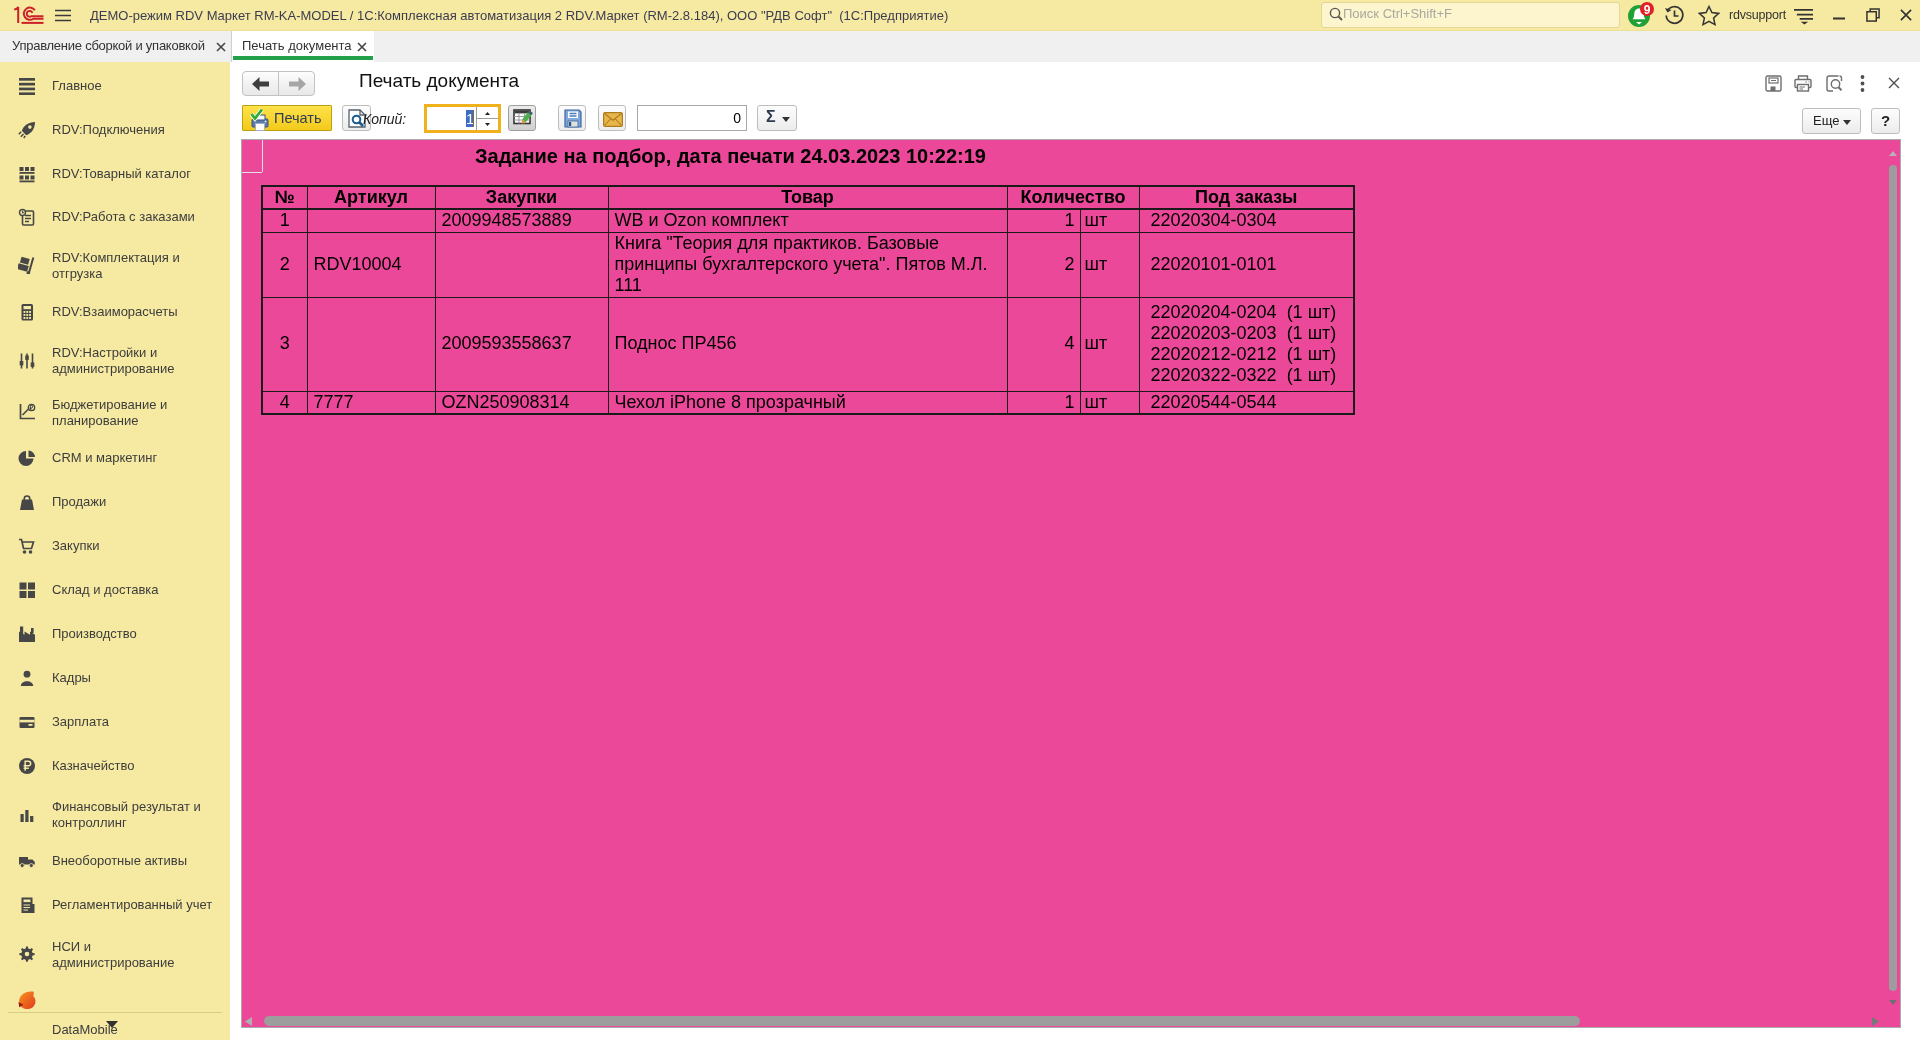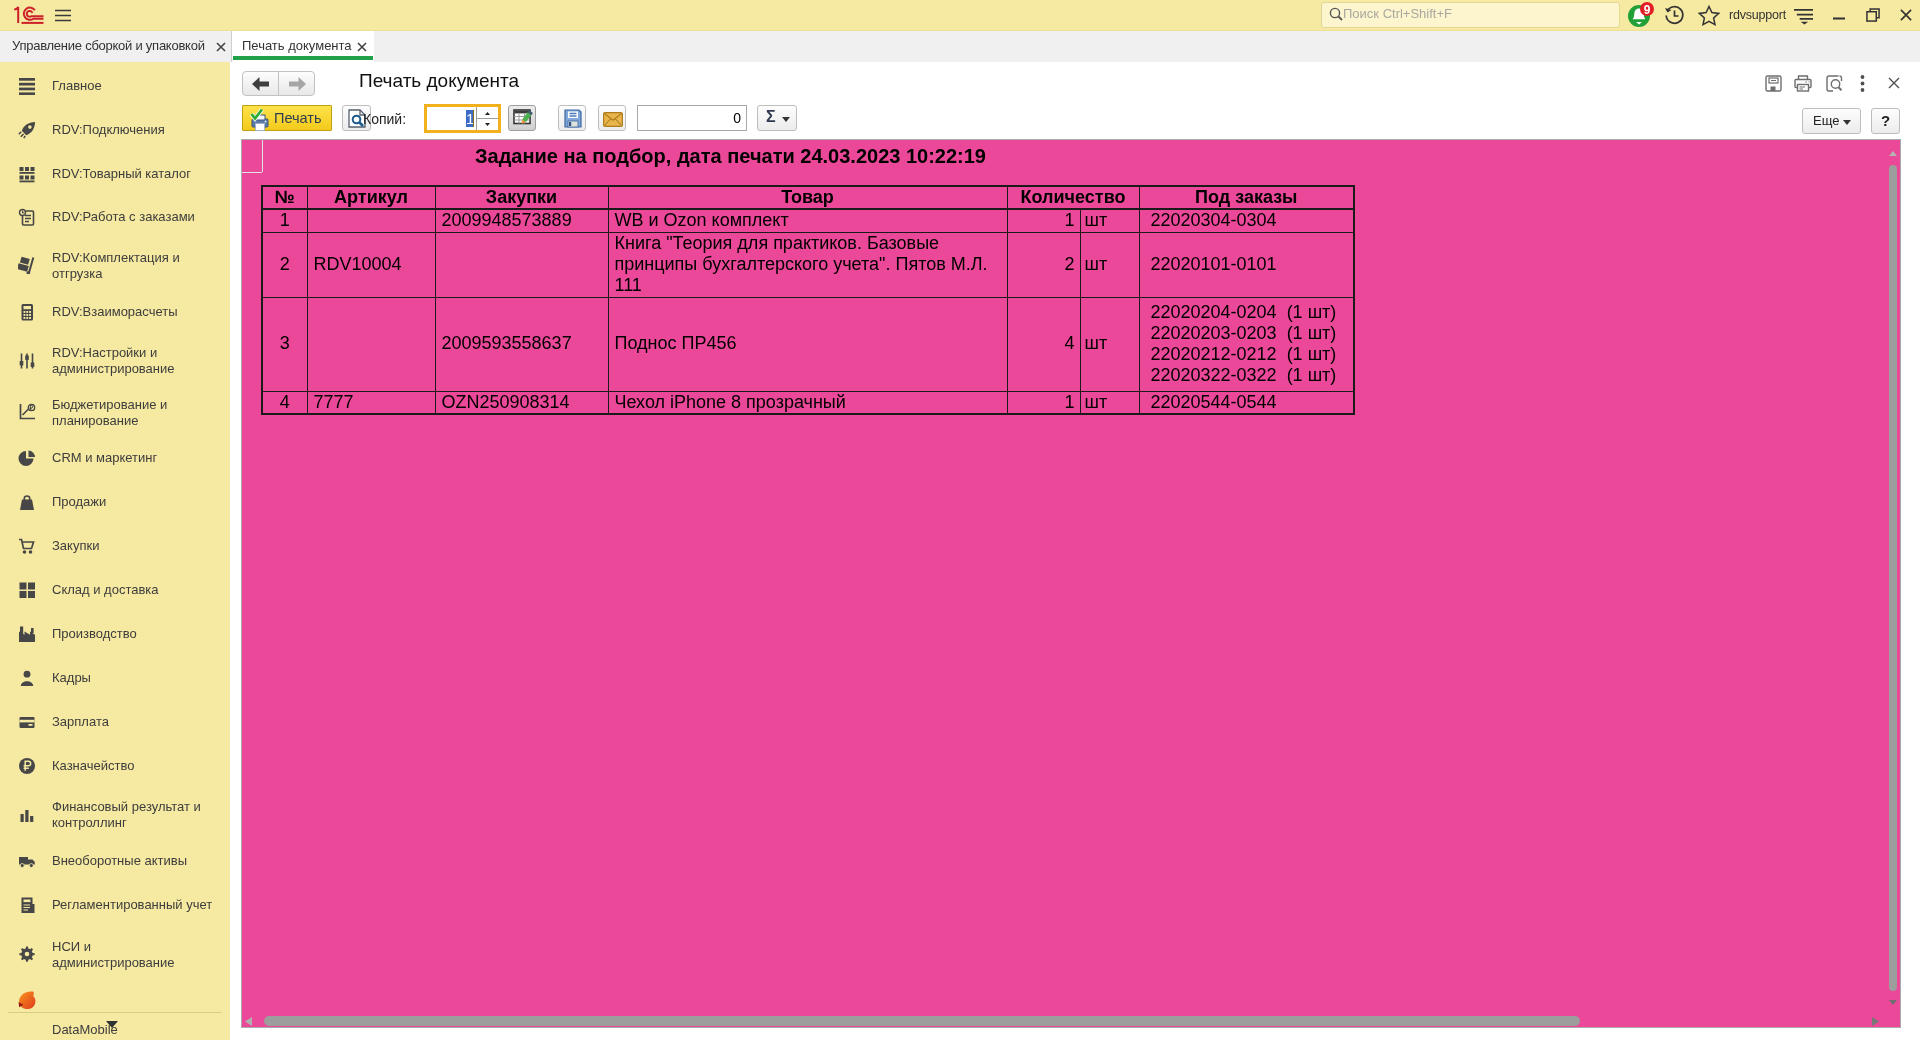--- a/index.html
+++ b/index.html
@@ -30,21 +30,21 @@
   #content { left:230px; top:62px; width:1690px; height:978px; background:#fff; }
 
   .navbtn { position:absolute; top:9px; width:37px; height:25px;
      background:linear-gradient(#fdfdfd,#e8e8e8); border:1px solid #c2c2c2; }
   #pagetitle { left:129px; top:8px; font-size:19px; color:#111; }
 
   .tbtn { position:absolute; top:43px; height:26px; background:linear-gradient(#fdfdfd,#ececec);
      border:1px solid #bdbdbd; border-radius:3px; }
   #btnprint { left:12px; top:43px; width:90px; height:26px; border:1px solid #bfa013; border-radius:1px;
      background:linear-gradient(#fee24a,#f3ca1a); }
-  #lblkop { left:133px; top:49px; font-size:14px; color:#222; }
+  #lblkop { left:133px; top:49px; font-size:14px; color:#222;font-style:italic; }
   #spin { left:194px; top:42px; width:77px; height:29px; border:3px solid #f0b11d; background:#fff; }
 
   #numfield { left:407px; top:43px; width:110px; height:26px; border:1px solid #a8a8a8; background:#fff;
      font-size:14px; color:#000; text-align:right; line-height:24px; padding-right:5px; }
 
   #btnmore { left:1572px; top:46px; width:59px; height:26px; }
   #btnhelp { left:1641px; top:46px; width:29px; height:26px; }
 
   
   #docarea { left:11px; top:77px; width:1660px; height:889px; border:1px solid #ababab; background:#ec4899; }
@@ -74,20 +74,21 @@
         <path d="M21.9 4.2 A6.1 6.1 0 1 0 20.4 12.7 L30.5 12.7"></path>
         <path d="M19.4 6.9 A2.9 2.9 0 1 0 18.3 10.2 L30.5 10.2"></path>
         <path d="M8.5 16.9 L30.5 16.9"></path>
       </g>
     </svg>
     <svg class="abs" style="left:55px;top:9px" width="17" height="13" viewBox="0 0 17 13">
       <g stroke="#3a3a3a" stroke-width="1.7">
           <path d="M0 1.5h16M0 6.5h16M0 11.5h16"></path>
         </g>
     </svg>
+    <div id="apptitle" class="abs">ДЕМО-режим RDV Маркет RM-KA-MODEL / 1С:Комплексная автоматизация 2 RDV.Маркет (RM-2.8.184), ООО "РДВ Софт"&nbsp; (1С:Предприятие)</div>
     <div id="searchbox" class="abs"></div>
     <svg class="abs" style="left:1329px;top:7px" width="14" height="14" viewBox="0 0 14 14">
       <circle cx="6" cy="6" r="4.6" fill="none" stroke="#555" stroke-width="1.4"></circle>
       <path d="M9.5 9.5 L13 13" stroke="#555" stroke-width="1.8"></path>
     </svg>
     <div id="searchtxt" class="abs">Поиск Ctrl+Shift+F</div>
 
     <svg class="abs" style="left:1627px;top:2px" width="28" height="27" viewBox="0 0 28 27">
       <circle cx="12" cy="14" r="11" fill="#21a038"></circle>
       <path d="M12 6.5 C9 6.5 7.3 9 7.3 11.8 L6.8 15.2 L5.6 17.3 L18.4 17.3 L17.2 15.2 L16.7 11.8 C16.7 9 15 6.5 12 6.5 Z" fill="#fff"></path>

